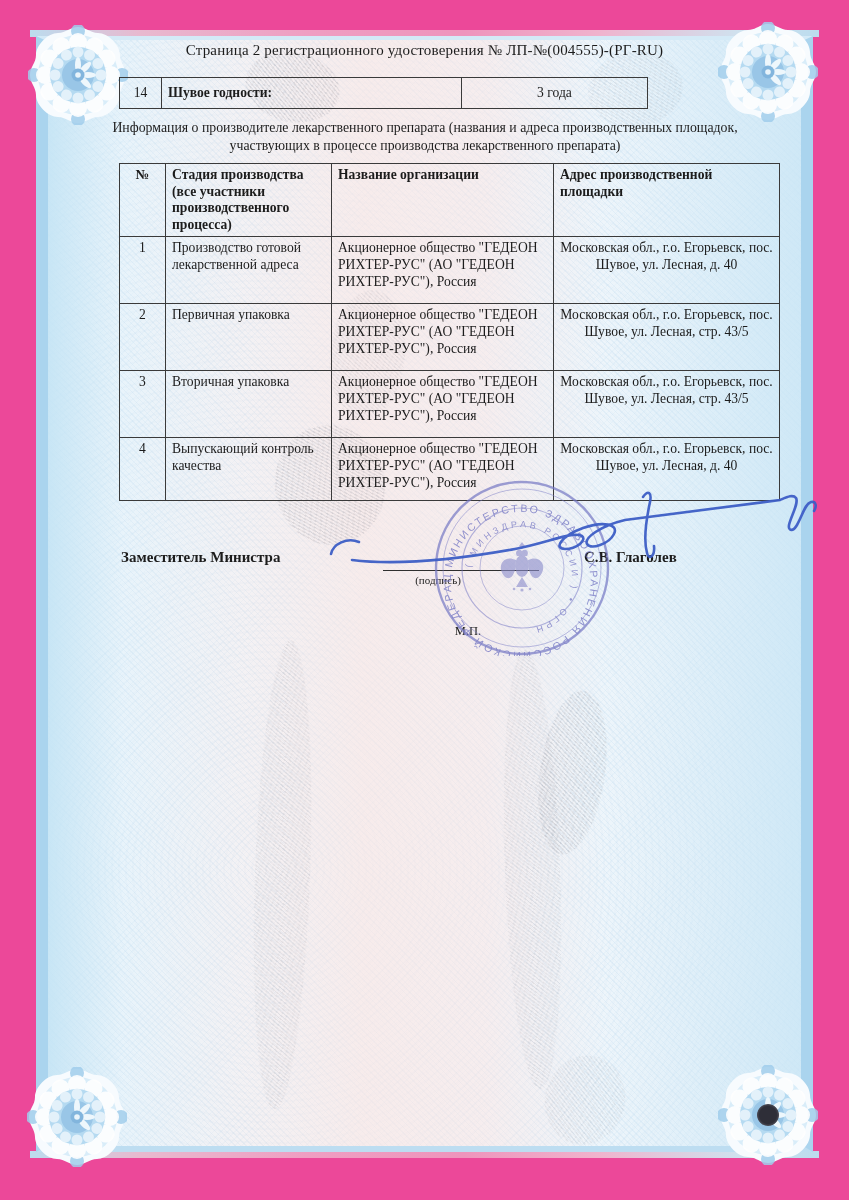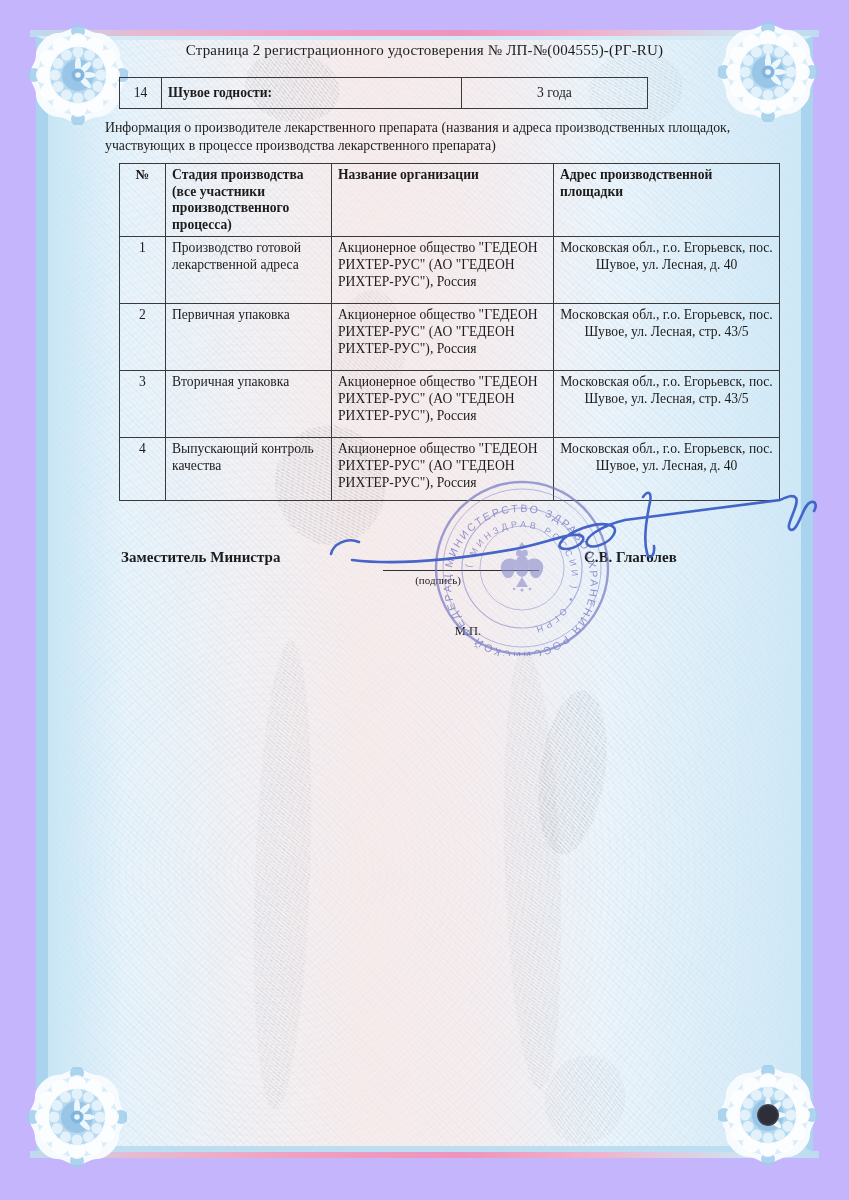--- a/index.html
+++ b/index.html
@@ -1,16 +1,16 @@
 <!DOCTYPE html>
 <html><head>
 <meta charset="utf-8">
 <style>
   html,body{margin:0;padding:0;background:#ffffff;}
-  .canvas{position:relative;width:849px;height:1200px;background:#c4b5fd;overflow:hidden;
+  .canvas{position:relative;width:849px;height:1200px;background:#ec4899;overflow:hidden;
           font-family:"Liberation Serif","DejaVu Serif",serif;color:#1c1c1c;}
 
   
   .paper{position:absolute;left:36px;top:30px;width:777px;height:1128px;z-index:0;}
   .edge-pink{position:absolute;left:-6px;right:-6px;height:7px;
     background:linear-gradient(90deg,#bcdcee 0%,#e8b9cf 14%,#ef9ec2 35%,#ee94bc 55%,#f0b3cd 72%,#cfe2ef 90%,#bcdcee 100%);
     filter:blur(.3px);}
   .edge-pink.top{top:0;} .edge-pink.bottom{bottom:0;}
   .frame{position:absolute;left:0;right:0;top:6px;bottom:6px;
     border-left:13px solid #aad4ee;border-right:13px solid #aad4ee;
@@ -42,21 +42,21 @@
   table{border-collapse:collapse;table-layout:fixed;}
   td{border:1.3px solid #3a3a3a;vertical-align:top;font-size:13.6px;line-height:16.6px;
      padding:3px 6px;overflow:hidden;}
 
   .shelf-table{position:absolute;left:119px;top:77px;width:529px;}
   .shelf-table td{height:24px;vertical-align:middle;}
   .shelf-num{width:29px;text-align:center;}
   .shelf-label{width:287px;font-weight:bold;}
   .shelf-value{text-align:center;}
 
-  .info-heading{position:absolute;top:119px;left:105px;width:640px;text-align:left;
+  .info-heading{position:absolute;top:119px;left:105px;width:640px;text-align:center;
     font-size:13.8px;line-height:18px;}
 
   .man-table{position:absolute;left:119px;top:163px;width:661px;}
   .man-table td.c-num{width:33px;text-align:center;}
   .man-table td.c-stage{width:153px;}
   .man-table td.c-org{width:209px;}
   .man-table td.c-addr{text-align:center;}
   .man-table thead td{font-weight:bold;}
   .man-table thead td.c-addr{text-align:left;}
   tr.h-row td{height:64px;} tr.r-tall td{height:60px;} tr.r-last td{height:56px;}

